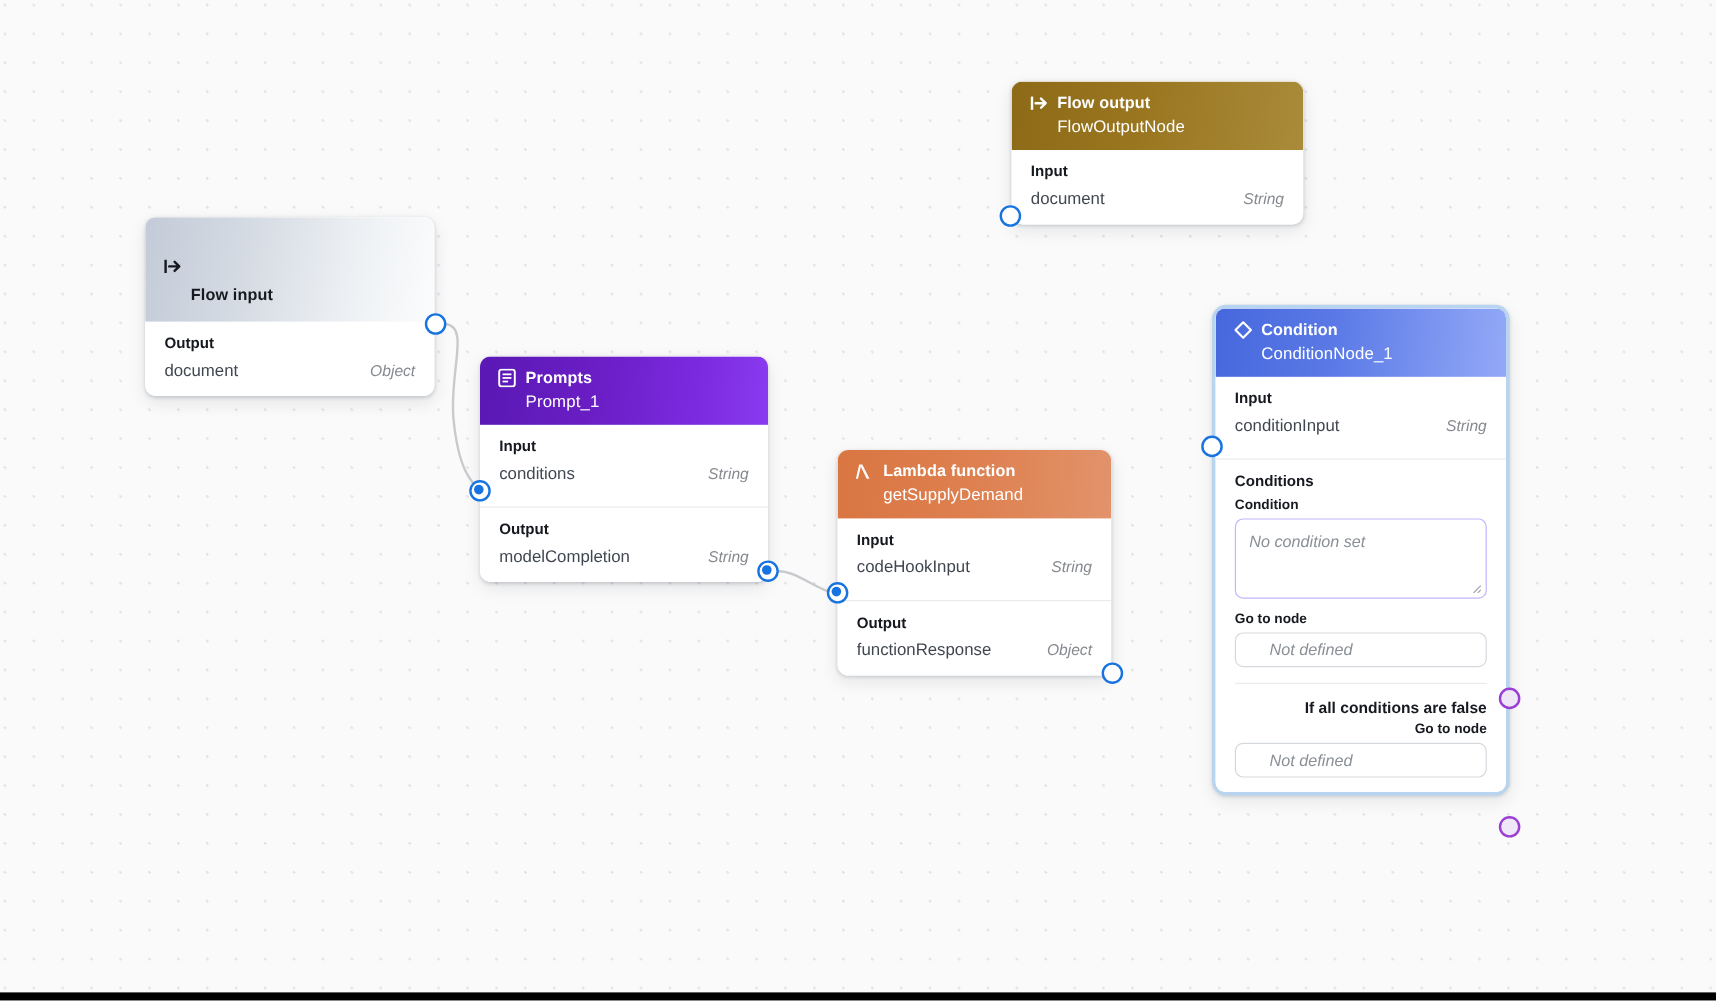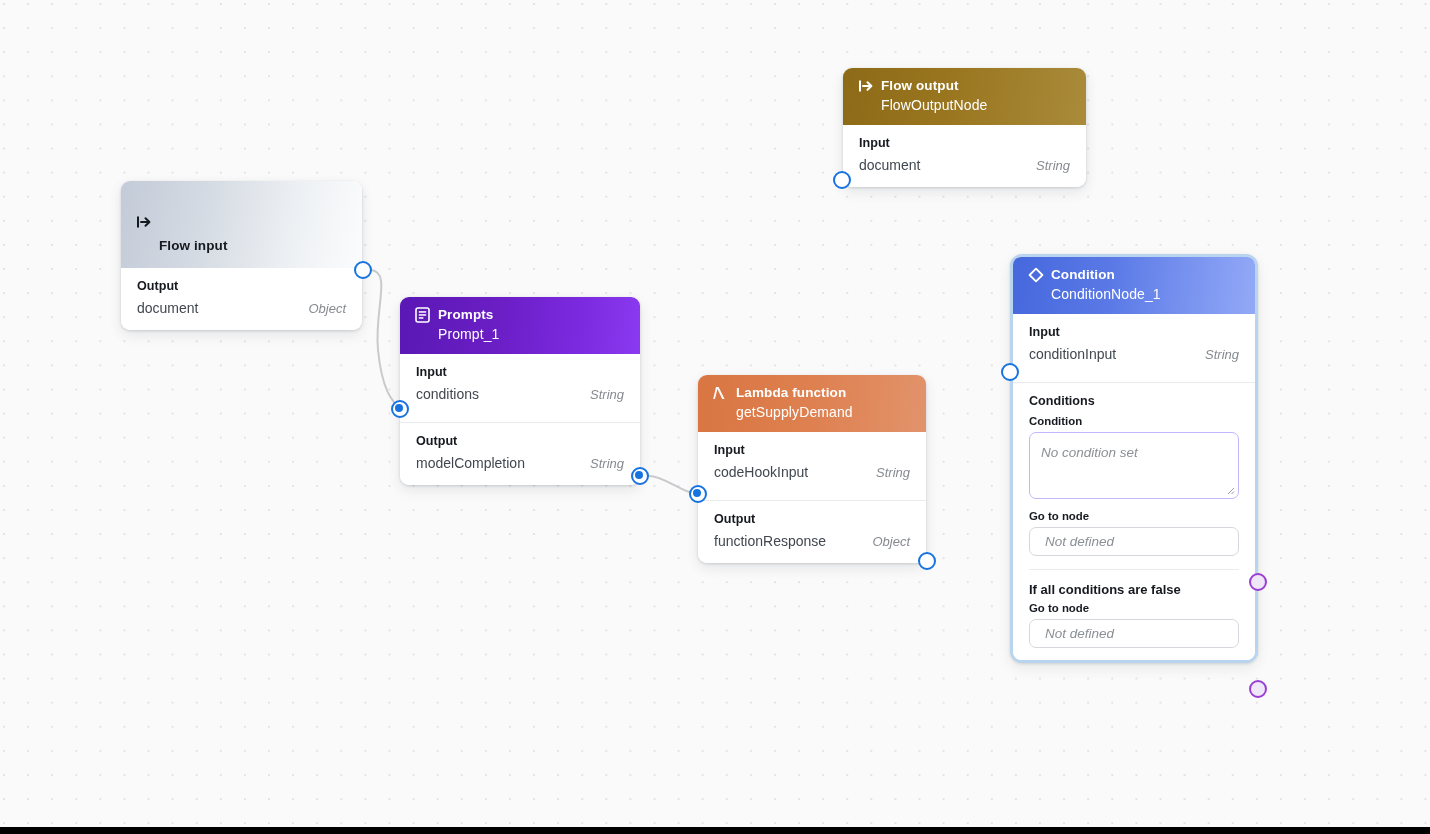--- a/index.html
+++ b/index.html
@@ -237,21 +237,21 @@
     width: 10px;
     height: 10px;
   }
   .input-box {
     border: 1px solid #d5d9de;
     border-radius: 7px;
     background: #ffffff;
     height: 29px;
     display: flex;
     align-items: center;
-    padding: 0 15px;
+    padding: 0 28px;
     box-sizing: border-box;
   }
   .input-box .ph {
     font-size: 13.5px;
     font-style: italic;
     color: #8b9097;
   }
   .blk-title {
     font-size: 13px;
     font-weight: bold;
@@ -431,21 +431,21 @@
           </div>
 
           <div class="sub-label" style="margin-top:11px;">Go to node</div>
           <div class="input-box">
             <span class="ph">Not defined</span>
           </div>
         </div>
 
         <div class="hr-soft"></div>
 
-        <div class="section" style="padding-top:12px;">
+        <div class="section" style="padding-top:12px;text-align:right;">
           <div class="blk-title">If all conditions are false</div>
           <div class="sub-label">Go to node</div>
           <div class="input-box">
             <span class="ph">Not defined</span>
           </div>
         </div>
 
       </div>
     </div>
     <div class="handle hollow-blue" style="left:-12px; top:106px;"></div>

